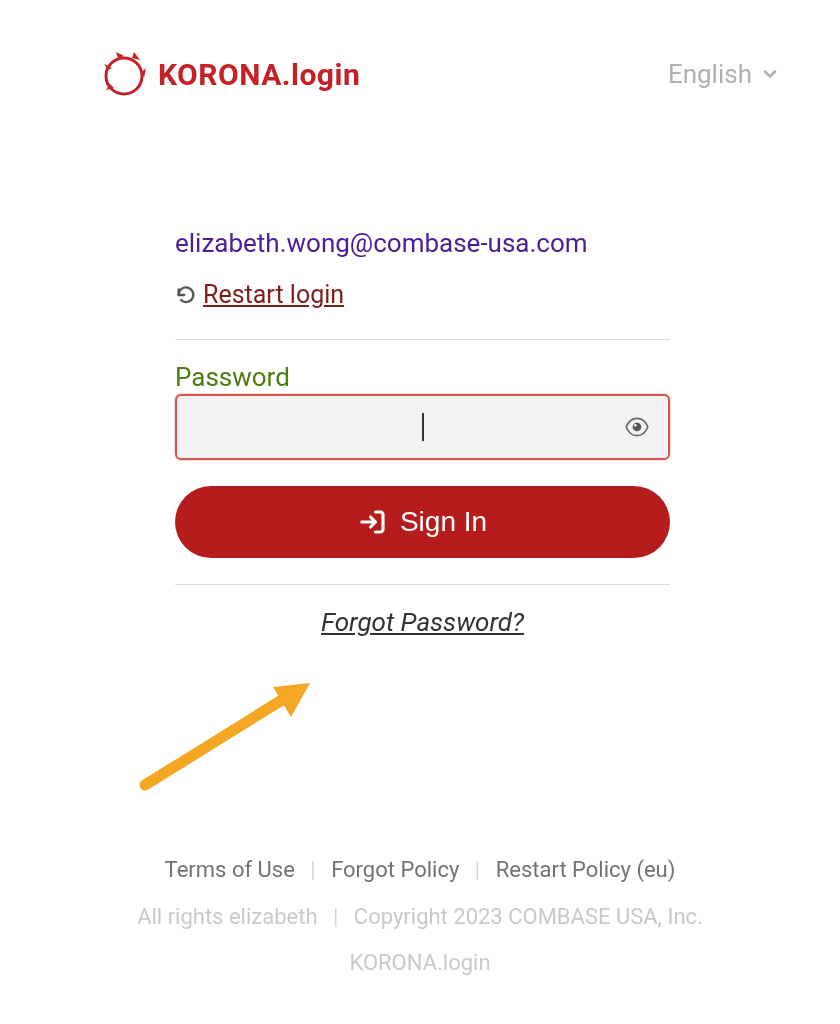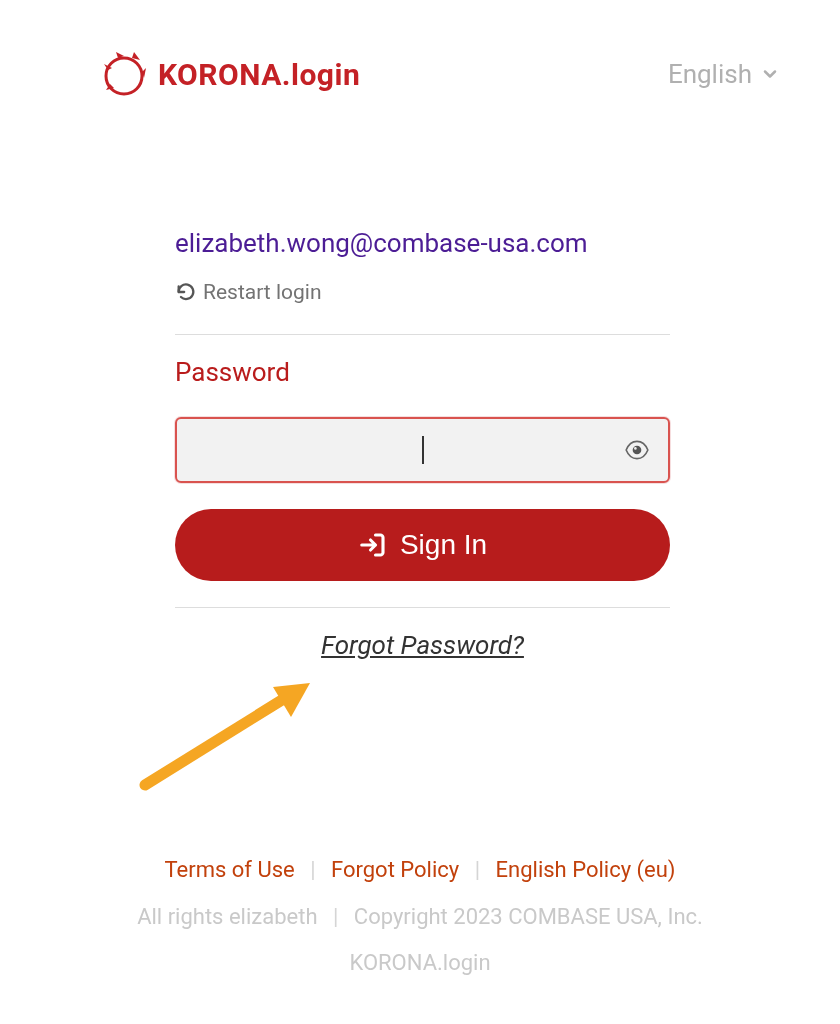--- a/index.html
+++ b/index.html
@@ -59,33 +59,34 @@
       display: flex;
       align-items: center;
       gap: 6px;
       margin-bottom: 30px;
     }
     .restart-icon {
       width: 22px;
       height: 22px;
     }
     .restart-link {
-      font-size: 21px;
-      color: #737373;
+      font-size: 25px;
+      color: #7f1d1d;
+      text-decoration: underline;
       cursor: pointer;
     }
     .divider {
       border: none;
       border-top: 1px solid #ddd;
       margin: 0 0 22px 0;
     }
     .field-label {
       font-size: 26px;
-      color: #b91c1c;
-      margin-bottom: 30px;
+      color: #4d7c0f;
+      margin-bottom: 2px;
       display: block;
     }
     .password-wrapper {
       position: relative;
       margin-bottom: 26px;
     }
     .password-input {
       width: 100%;
       height: 66px;
       background: #f2f2f2;
@@ -156,21 +157,21 @@
       position: absolute;
       bottom: 38px;
       left: 0;
       right: 0;
       text-align: center;
       color: #c9c9c9;
       font-size: 22px;
       line-height: 2.1;
     }
     .footer-link {
-      color: #c2410c;
+      color: #737373;
       text-decoration: none;
       cursor: pointer;
       text-align: right;
     }
     .footer-sep {
       color: #d5d5d5;
       margin: 0 10px;
     }
   </style>
 </head>
@@ -237,21 +238,21 @@
   <line x1="20" y1="140" x2="165" y2="50" stroke="#f5a623" stroke-width="11" stroke-linecap="round"></line>
   <polygon points="185,38 148,42 166,72" fill="#f5a623"></polygon>
 </svg>
 
 <div class="footer">
   <div>
     <a class="footer-link">Terms of Use</a>
     <span class="footer-sep">|</span>
     <a class="footer-link">Forgot Policy</a>
     <span class="footer-sep">|</span>
-    <a class="footer-link">English Policy (eu)</a>
+    <a class="footer-link">Restart Policy (eu)</a>
   </div>
   <div>
     <span>All rights elizabeth</span>
     <span class="footer-sep">|</span>
     <span>Copyright 2023 COMBASE USA, Inc.</span>
   </div>
   <div>
     <span>KORONA.login</span>
   </div>
 </div>

